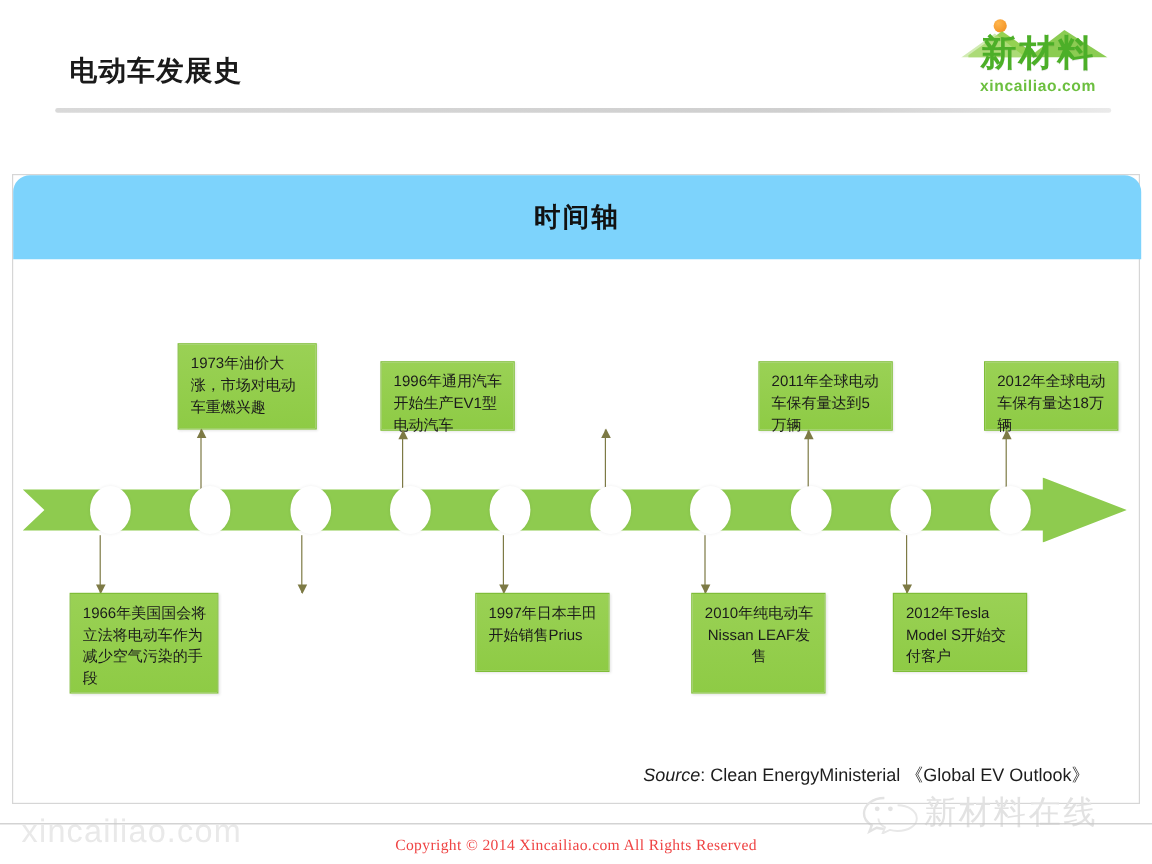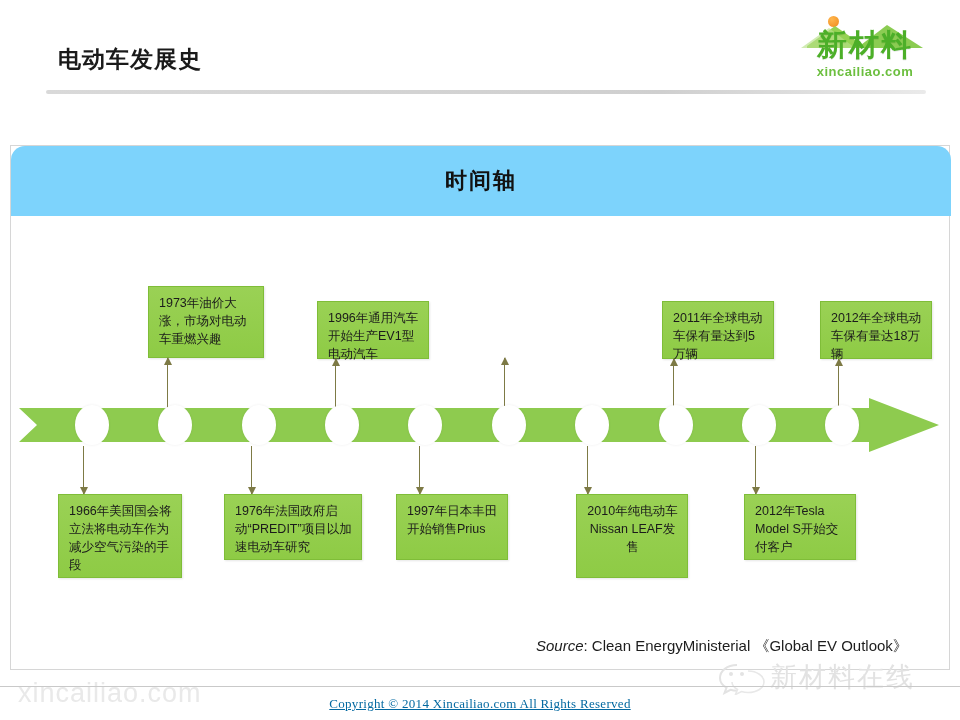--- a/index.html
+++ b/index.html
@@ -155,23 +155,22 @@
     width: 960px; height: 1px;
     background: #c9c9c9;
   }
   #footer-copy {
     position: absolute;
     left: 0; top: 696px;
     width: 960px;
     text-align: center;
     font-family: "Liberation Serif", "DejaVu Serif", serif;
     font-size: 13px;
-    color: #0369a1;
+    color: #ef4444;
     letter-spacing: 0.3px;
-    text-decoration: underline;
   }
 
   
   #watermark-left {
     position: absolute;
     left: 18px; top: 678px;
     font-size: 27px;
     color: #e9e9e9;
     letter-spacing: 1px;
     font-weight: 500;
@@ -216,21 +215,21 @@
 
     <div id="panel-header">
       <span class="ph-text">时间轴</span>
     </div>
 
     <div class="event-box" style="left:96px; top:140px; width:116px; height:72px;">1973年油价大涨，市场对电动车重燃兴趣</div>
 
     <div class="event-box" style="left:265px; top:155px; width:112px; height:58px;">1996年通用汽车开始生产EV1型电动汽车</div>
 
 
-    <div class="event-box" style="left:610px; top:155px; width:112px; height:58px;">2011年全球电动车保有量达到5万辆</div>
+    <div class="event-box" style="left:580px; top:155px; width:112px; height:58px;">2011年全球电动车保有量达到5万辆</div>
 
     <div class="event-box" style="left:768px; top:155px; width:112px; height:58px;">2012年全球电动车保有量达18万辆</div>
 
     <div class="connector" style="left:152px; top:212px; height:52px;">
       <div class="stem"></div>
       <div class="head-up"></div>
     </div>
     <div class="connector" style="left:320px; top:213px; height:51px;">
       <div class="stem"></div>
       <div class="head-up"></div>
@@ -280,21 +279,20 @@
       <div class="stem"></div>
       <div class="head-down"></div>
     </div>
     <div class="connector" style="left:740px; top:300px; height:48px;">
       <div class="stem"></div>
       <div class="head-down"></div>
     </div>
 
     <div class="event-box" style="left:6px; top:348px; width:124px; height:84px;">1966年美国国会将立法将电动车作为减少空气污染的手段</div>
 
-    <div class="event-box" style="left:172px; top:348px; width:138px; height:66px;">1976年法国政府启动“PREDIT”项目以加速电动车研究</div>
 
     <div class="event-box" style="left:344px; top:348px; width:112px; height:66px;">1997年日本丰田开始销售Prius</div>
 
     <div class="event-box" style="left:524px; top:348px; width:112px; height:84px;text-align:center;">2010年纯电动车Nissan LEAF发售</div>
 
     <div class="event-box" style="left:692px; top:348px; width:112px; height:66px;">2012年Tesla Model S开始交付客户</div>
 
   </div>
 
   <div id="source-note">

